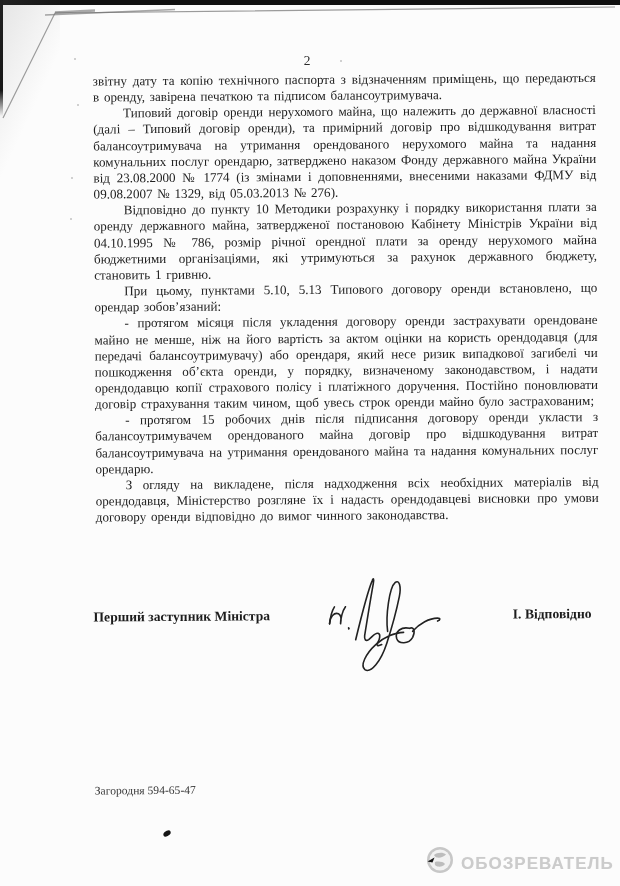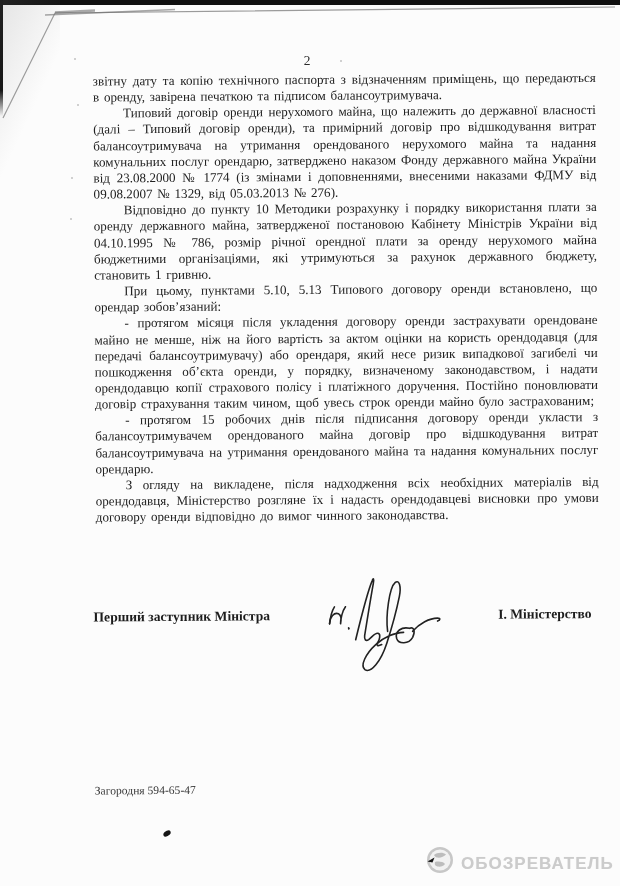--- a/index.html
+++ b/index.html
@@ -89,21 +89,21 @@
 
         <path d="M36,66 C40,50 48,18 53,7 C54,4 55,5 54,10 C51,26 47,50 45,62 C44.5,66 46,68 49,66 C53,63 56,58 59,60 C61,61 60,66 58,69 C56,72 58,73 62,71"></path>
 
         <path d="M68,58 C66,42 70,14 76,9 C80,6 82,13 80,23 C76,42 71,58 67,70 C61,88 51,100 45,96 C40,92 46,80 56,71 C64,64 75,59 84,59"></path>
 
         <path d="M90,55 C82,53 75,58 77,65 C79,71 89,71 93,64 C96,58 94,53 90,55"></path>
 
         <path d="M93,58 C100,50 110,45 118,45 C121,45 121,47 118,48"></path>
       </svg>
 
-      <span class="sig-name">І. Міністерство</span>
+      <span class="sig-name">І. Відповідно</span>
     </div>
 
     <div class="footer-note">Загородня 594-65-47</div>
   </div>
 
   <div class="ink-speck"></div>
   <div class="dust d1"></div>
   <div class="dust d2"></div>
   <div class="dust d3"></div>
   <div class="dust d4"></div>

